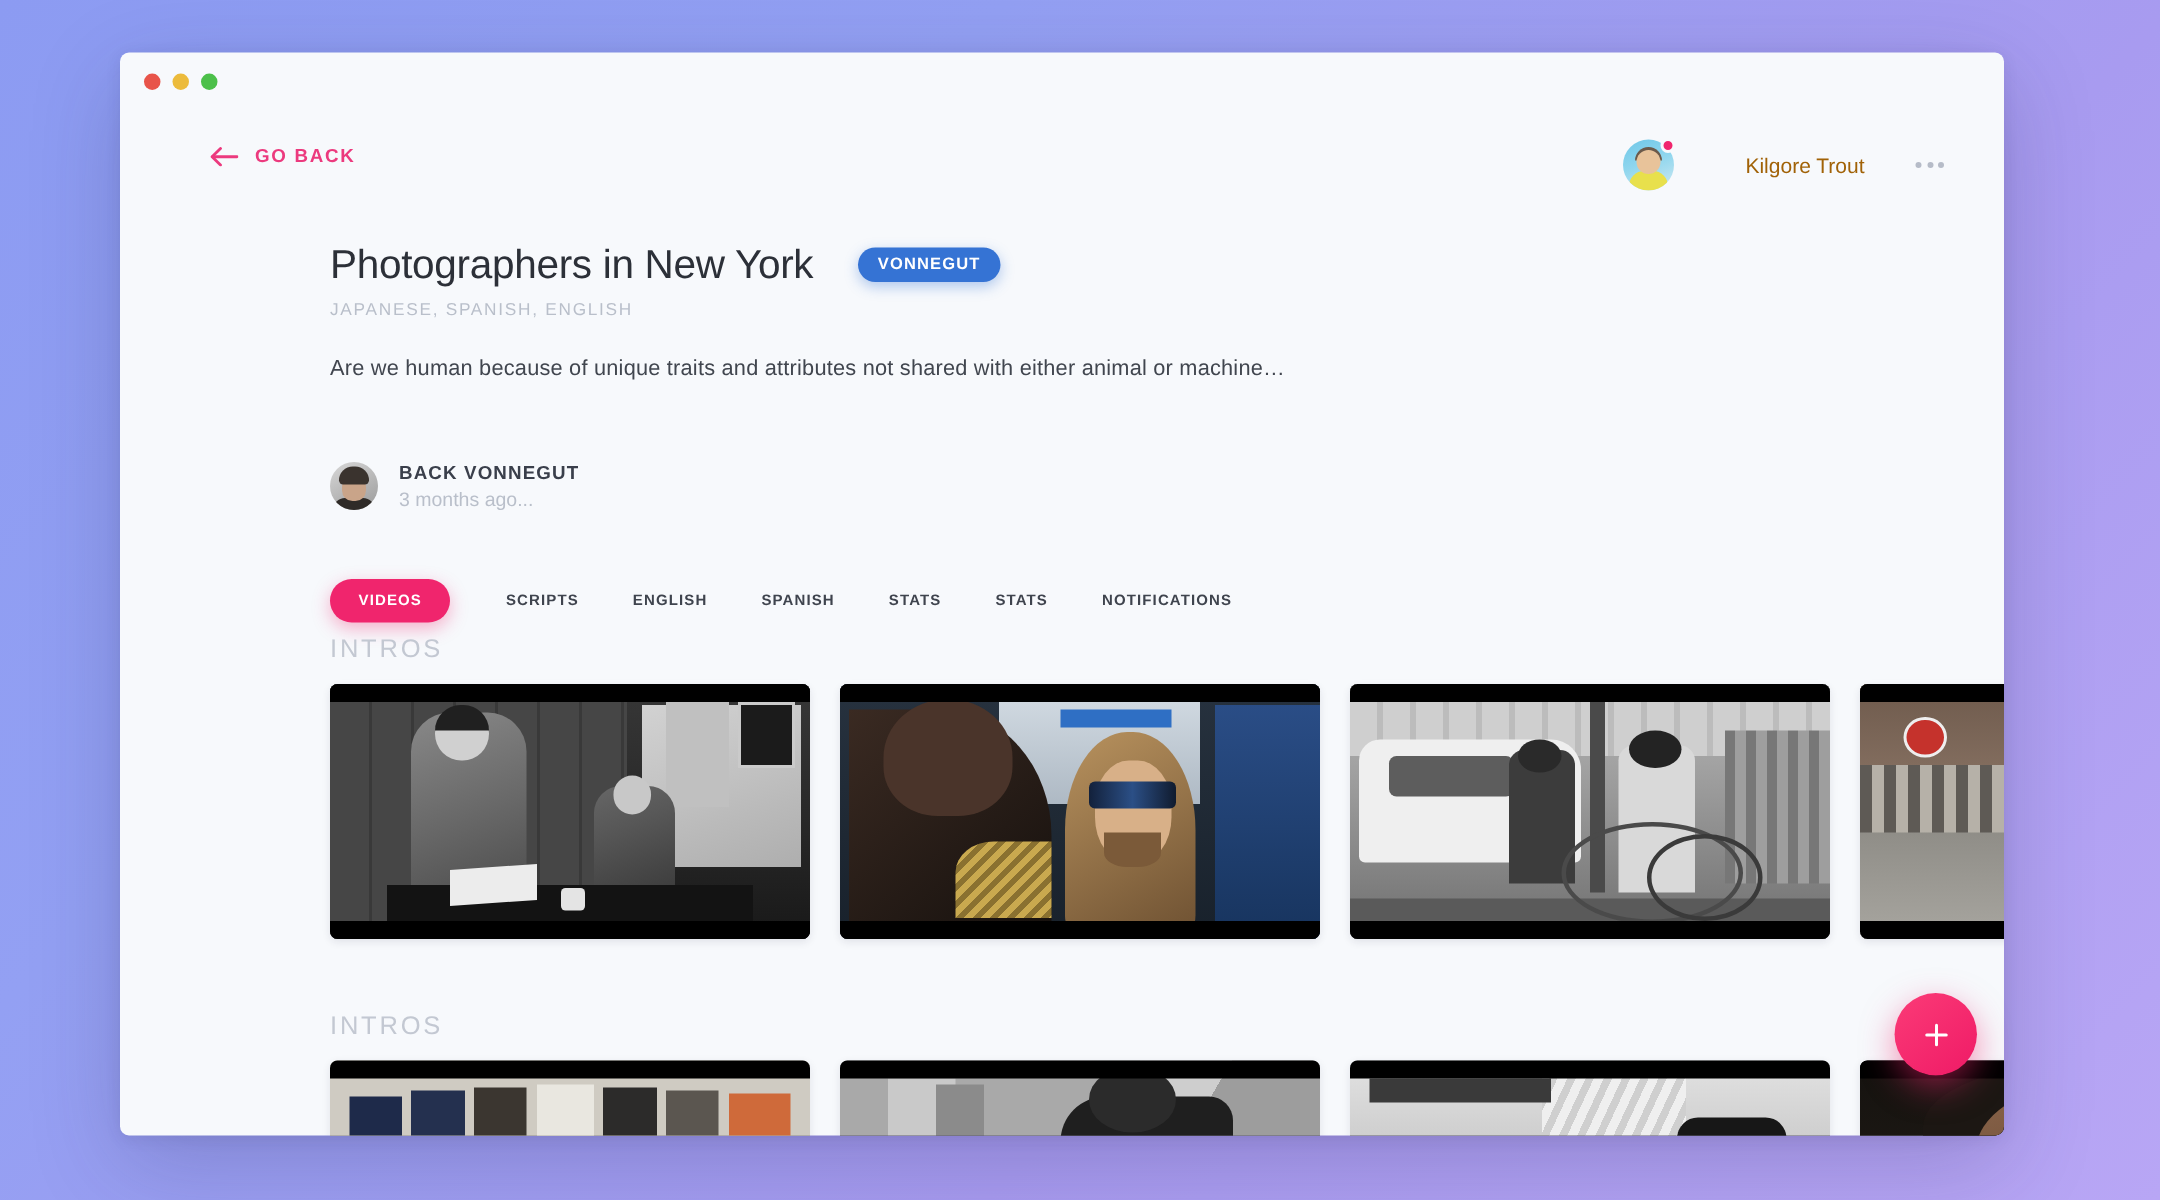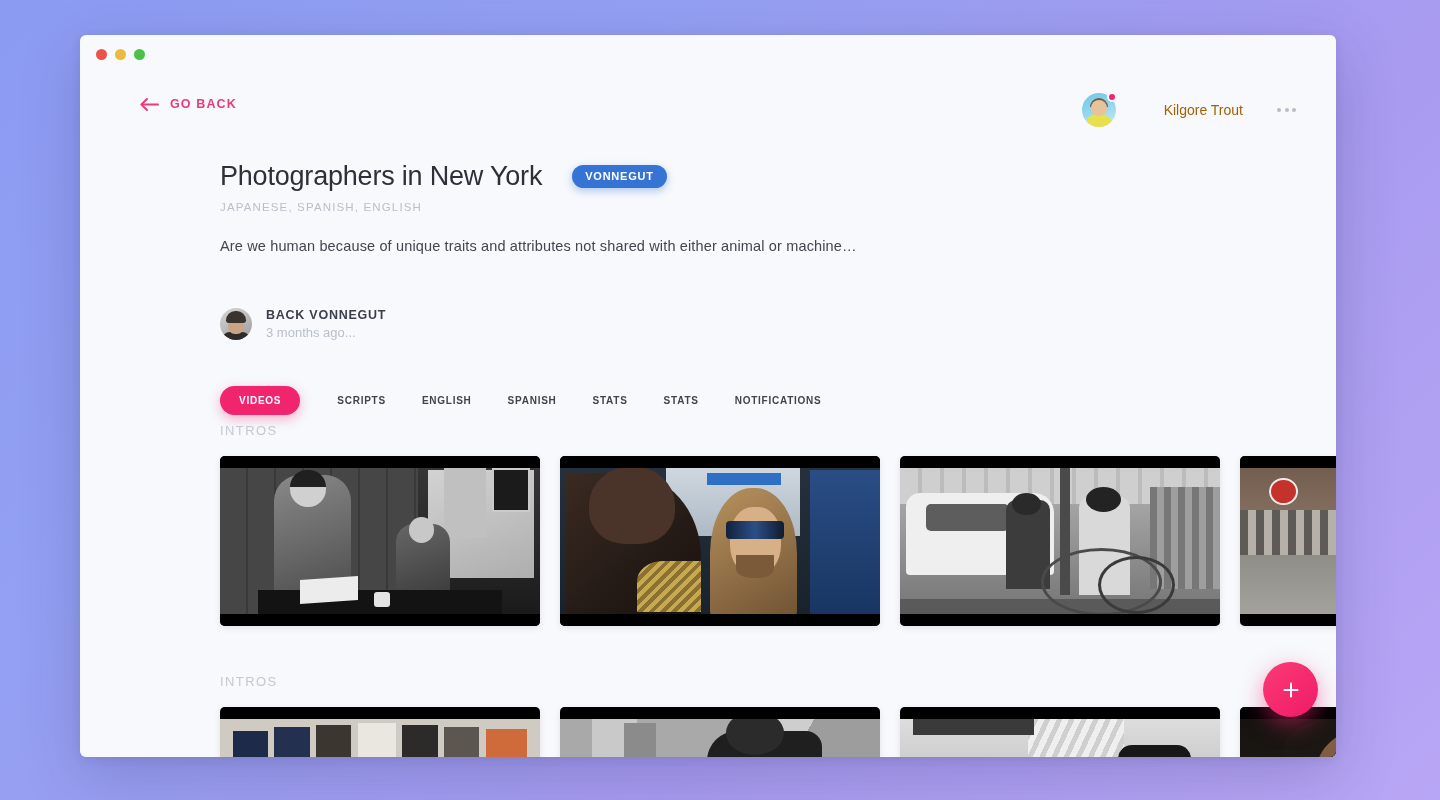--- a/index.html
+++ b/index.html
@@ -100,21 +100,21 @@
     padding:0 18px; cursor:pointer; white-space:nowrap;
   }
   .tab.active {
     background:#f0256d; color:#fff; padding:9px 19px; border-radius:16px;
     box-shadow:0 4px 12px rgba(240,37,109,.35); margin-right:19px;
   }
   .tab:not(.active):first-of-type { padding-left:0; }
 
   
   .section-label {
-    position:absolute; left:140px; font-size:13px; color:#c3c8d2;
+    position:absolute; left:140px; font-size:17px; color:#c3c8d2;
     letter-spacing:.11em; font-weight:500;
   }
   .row { position:absolute; left:140px; display:flex; gap:20px; }
   .card-thumb {
     width:320px; height:170px; border-radius:5px; overflow:hidden; position:relative;
     background:#000; flex:0 0 auto; cursor:pointer;
     box-shadow:0 2px 6px rgba(30,30,60,.10);
   }
   .card-thumb.tall { height:200px; }
   .bars-t, .bars-b {

